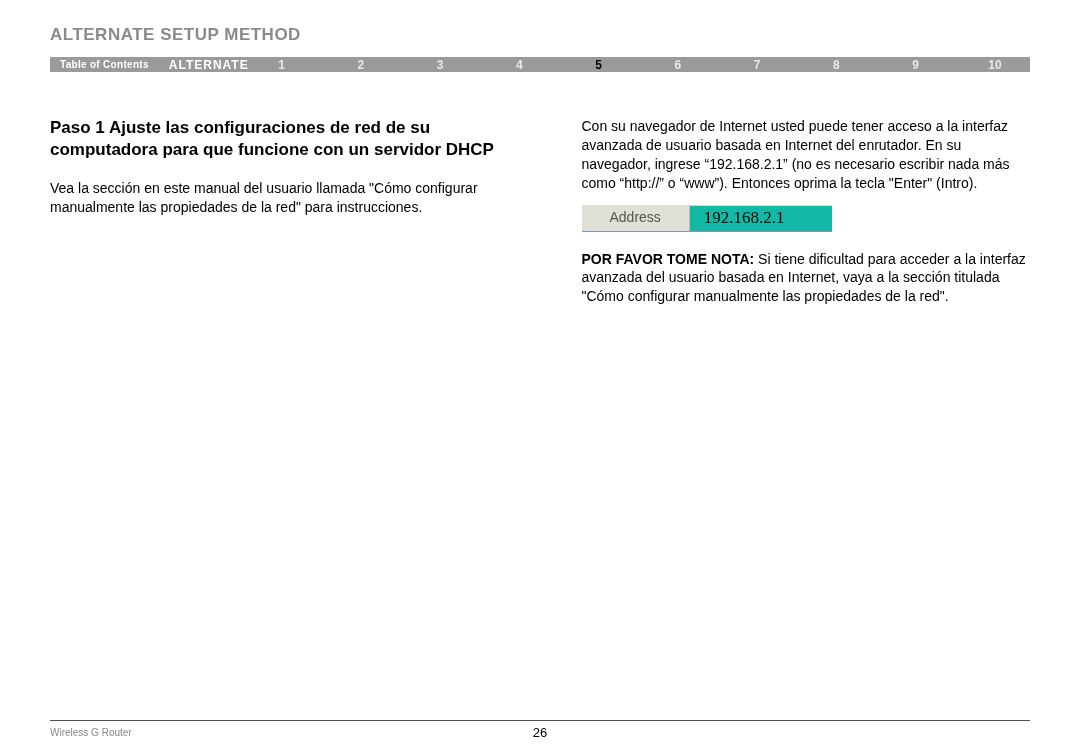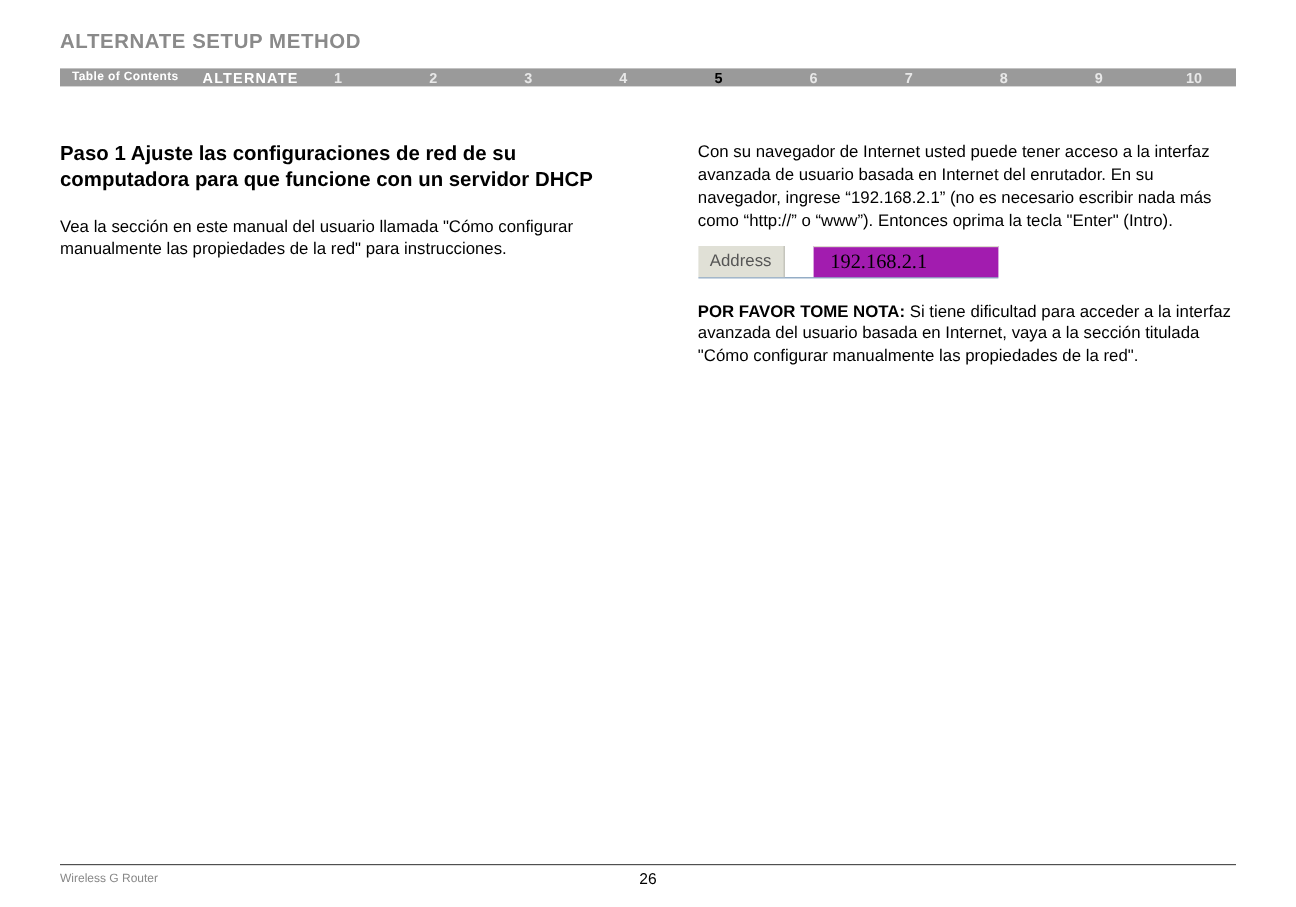--- a/index.html
+++ b/index.html
@@ -92,38 +92,37 @@
     display: flex;
     align-items: stretch;
     margin-top: 12px;
     width: 250px;
     border-bottom: 1px solid #7a9ab8;
     height: 26px;
   }
   .address-label {
     background: #e0e0d6;
     color: #555;
-    padding: 3px 10px;
+    padding: 3px 28px;
     font-family: "Tahoma", sans-serif;
     font-size: 14px;
     border-right: 1px solid #bdbdb5;
     display: flex;
     align-items: center;
   }
   .address-input {
     flex: 1;
-    background: #a21caf;
+    background: #14b8a6;
     padding: 3px 14px;
     font-family: "Times New Roman", serif;
     font-size: 17px;
     color: #000;
     display: flex;
     align-items: center;
     border-top: 1px solid #dcdccc;
-    margin-left: 24px;
   }
   .footer {
     position: absolute;
     left: 50px;
     right: 50px;
     bottom: 18px;
     border-top: 1px solid #505050;
     padding-top: 6px;
     display: flex;
     justify-content: space-between;

